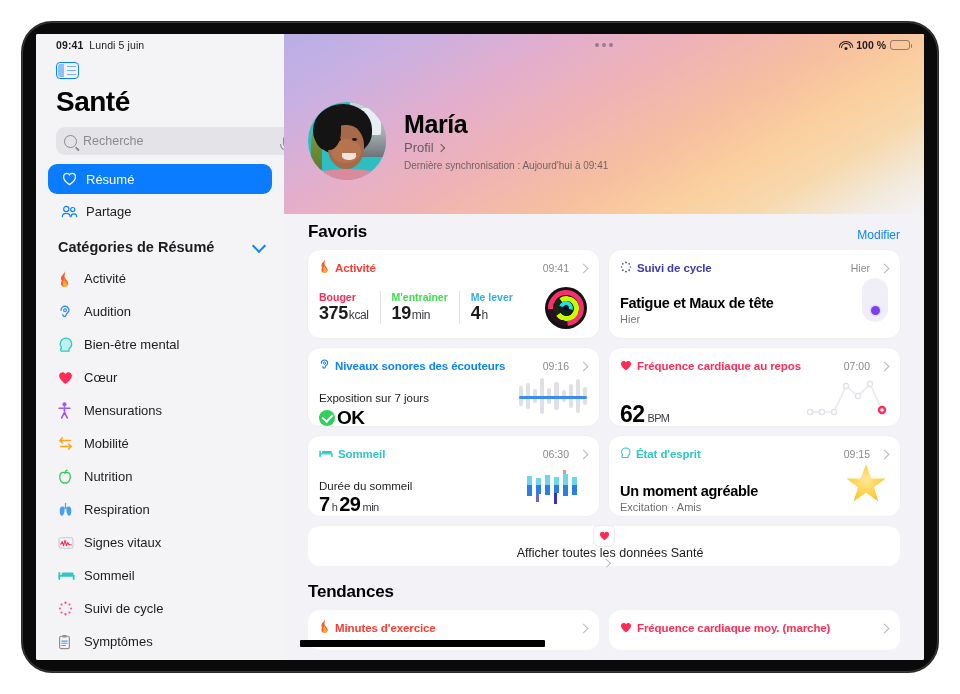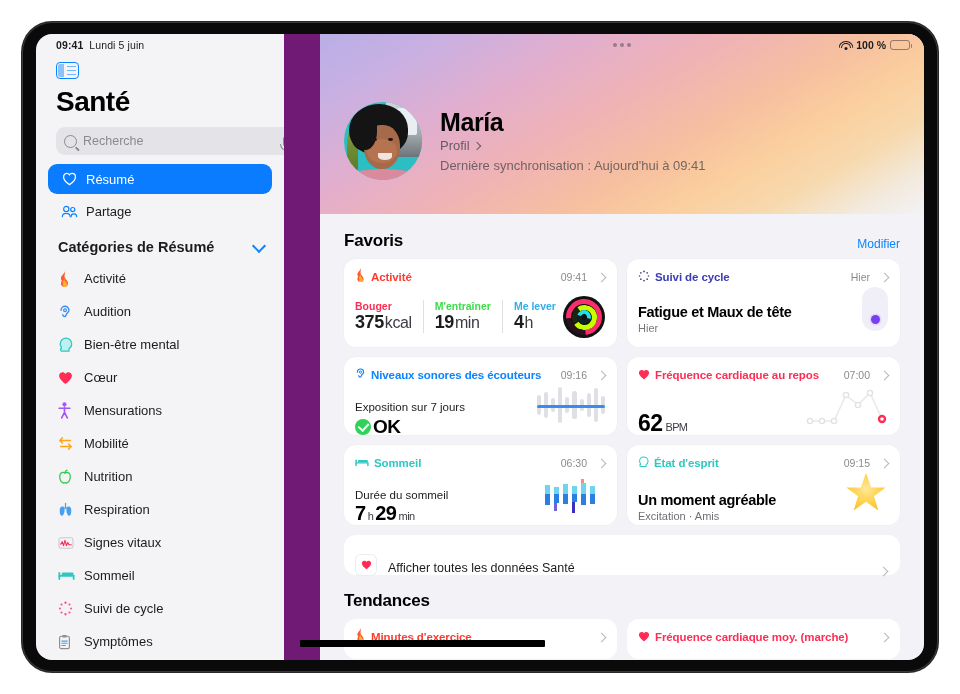--- a/index.html
+++ b/index.html
@@ -36,25 +36,24 @@
   .vol-1 { top: 291px; }
   .vol-2 { top: 318px; }
   .vol-3 { top: 345px; }
   .vol-4 { top: 371px; }
   .vol-5 { top: 398px; }
 
   .screen {
     position: absolute;
     left: 14px; top: 12px;
     width: 888px; height: 626px;
-    border-radius: 16px;
+    border-radius: 2px;
     overflow: hidden;
-    background: #701a75;
+    background: #ffffff;
     display: flex;
-    gap: 36px;
   }
 
   
   .sidebar {
     width: 248px;
     height: 100%;
     background: #f4f4f6;
     position: relative;
     flex: none;
     overflow: hidden;
@@ -311,23 +310,23 @@
   .profile-text { margin-left: 18px; }
   .profile-name {
     font-size: 25px; font-weight: bold; color: #000; letter-spacing: -0.4px;
     line-height: 1.1;
   }
   .profile-link {
     font-size: 13px; color: #3c3c43; opacity: .75;
     display: flex; align-items: center; gap: 4px; margin-top: 2px;
   }
   .profile-link .cv { width:5px;height:5px;border-right:1.4px solid #3c3c43;border-top:1.4px solid #3c3c43;transform:rotate(45deg);}
-  .profile-sync { font-size: 13px; color: #3c3c43; opacity:.7; margin-top: 5px; }
-
-  .content { position: absolute; left: 0; top: 180px; right: 0; bottom: 0; padding: 9px 24px; }
+  .profile-sync { font-size: 10px; color: #3c3c43; opacity:.7; margin-top: 5px; }
+
+  .content { position: absolute; left: 0; top: 180px; right: 0; bottom: 0; padding: 0 24px; }
 
   .sec-title-row {
     display: flex; align-items: flex-end; justify-content: space-between;
     margin-top: 8px; margin-bottom: 8px;
   }
   .sec-title { font-size: 17px; font-weight: bold; color: #000; letter-spacing:-0.2px;}
   .sec-action { font-size: 12px; color: #0a84ff; text-align: center; }
 
   .grid { display: grid; grid-template-columns: 1fr 1fr; gap: 10px; }
 
@@ -351,21 +350,21 @@
     transform: rotate(45deg); margin-left: 6px; margin-right:1px;
   }
 
   
   .card.activity { height: 88px; }
   .act-body { display: flex; align-items: flex-end; margin-top: 14px; }
   .act-col { padding-right: 11px; margin-right: 11px; border-right: 1px solid #e0e0e4; }
   .act-col:nth-child(3) { border-right: none; }
   .act-lbl { font-size: 10.5px; font-weight: bold; }
   .act-val { font-size: 18px; font-weight: bold; color: #1c1c1e; letter-spacing:-0.4px; }
-  .act-val small { font-size: 16px; color: #3c3c43; font-weight: normal; margin-left: 1px;}
+  .act-val small { font-size: 12px; color: #3c3c43; font-weight: normal; margin-left: 1px;}
   .rings {
     position: absolute; right: 12px; bottom: 9px;
     width: 42px; height: 42px; border-radius: 50%;
     background: #111;
     display:flex; align-items:center; justify-content:center;
   }
   .ring { position:absolute; border-radius:50%; box-sizing:border-box; }
   .ring.r1 { width: 36px; height: 36px; border: 5px solid #2a1020; border-top-color:#fa2d6e; border-right-color:#fa2d6e; border-bottom-color:#fa2d6e; transform: rotate(-50deg);}
   .ring.r2 { width: 25px; height: 25px; border: 5px solid #1f2410; border-top-color:#c6ff00; border-right-color:#c6ff00; border-bottom-color:#c6ff00; transform: rotate(10deg);}
   .ring.r3 { width: 14px; height: 14px; border: 4px solid #0c2226; border-top-color:#22e0e8; border-right-color:#22e0e8; transform: rotate(-30deg);}
@@ -421,21 +420,21 @@
   .star {
     position:absolute; right:14px; bottom:12px;
     width: 40px; height: 40px;
     clip-path: polygon(50% 0%,63% 36%,99% 36%,70% 58%,81% 94%,50% 72%,19% 94%,30% 58%,1% 36%,37% 36%);
     background: radial-gradient(circle at 50% 40%, #ffe79a 0%, #ffd24a 45%, #f3b01c 100%);
   }
 
   .wide-row {
     margin-top: 10px;
     background:#fff; border-radius: 12px; height: 40px;
-    display:flex; align-items:flex-end; padding: 0 12px; box-sizing:border-box;
+    display:flex; align-items:center; padding: 0 12px; box-sizing:border-box;flex-direction:column;
   }
   .wide-row .tile {
     width: 20px; height: 20px; border-radius: 5px; background:#fff;
     box-shadow: 0 0 0 1px #ececf0;
     display:flex;align-items:center;justify-content:center; flex:none;
   }
   .wide-row .lbl { font-size: 12.5px; color:#1c1c1e; margin-left: 12px; flex:1;}
 
   .trend-title { font-size: 17px; font-weight: bold; color:#000; margin-top: 16px; margin-bottom: 8px; letter-spacing:-0.2px;}
   .trend-grid { display:grid; grid-template-columns: 1fr 1fr; gap: 10px; }

